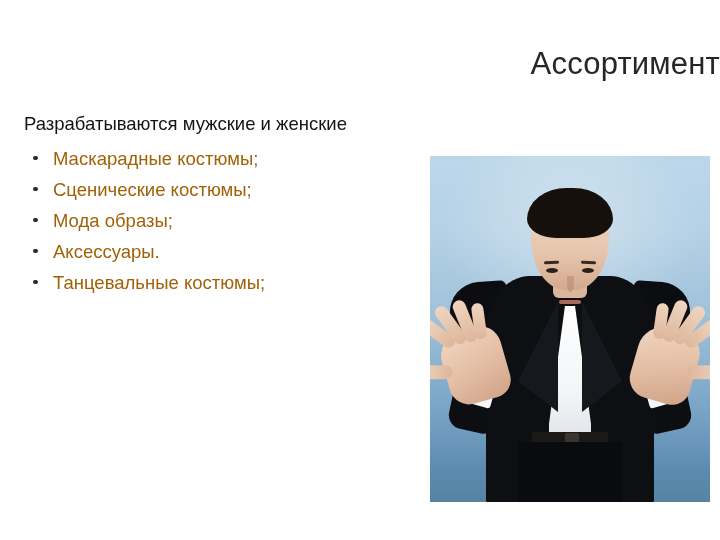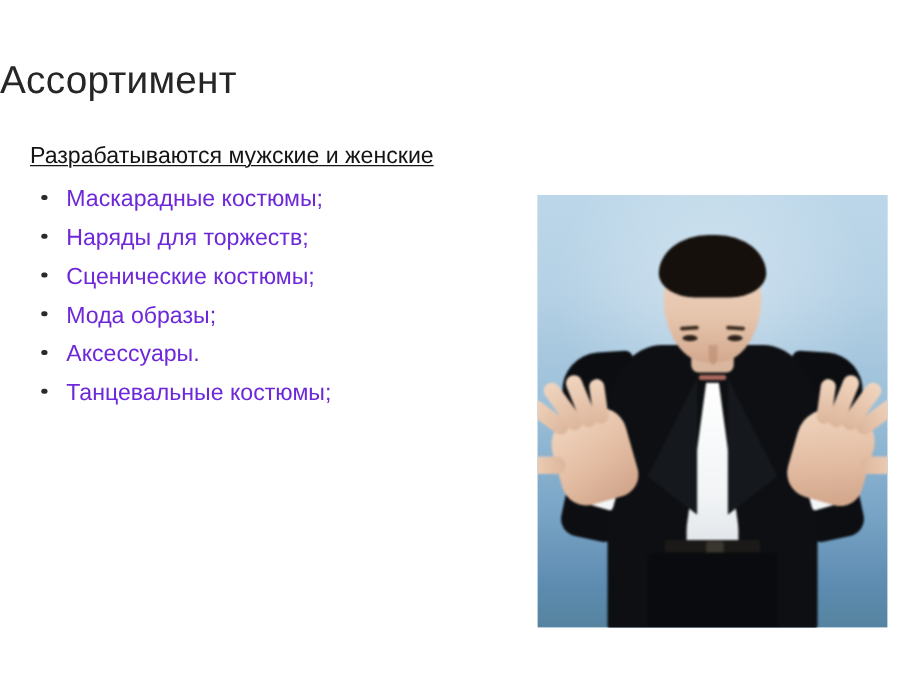--- a/index.html
+++ b/index.html
@@ -22,21 +22,21 @@
     inset: 0;
     background: #ffffff;
   }
 
   
   .slide-title {
     position: absolute;
     top: 46px;
     left: 0;
     width: 720px;
-    text-align: left;
+    text-align: right;
     font-size: 31px;
     font-weight: 400;
     line-height: 36px;
     letter-spacing: 0.2px;
     color: #262626;
     white-space: nowrap;
   }
 
   
   .body-col {
@@ -47,37 +47,36 @@
   }
 
   .intro {
     font-size: 18.5px;
     line-height: 28.5px;
     color: #141414;
     font-weight: 400;
   }
   .intro-line {
     display: block;
-    text-decoration: underline;
     text-underline-offset: 2px;
     text-decoration-thickness: 1.2px;
     white-space: nowrap;
   }
 
   .bullet-list {
     list-style: none;
     margin-top: 4px;
   }
 
   .bullet-item {
     position: relative;
     padding-left: 29px;
     font-size: 18.5px;
     line-height: 31px;
-    color: #6d28d9;
+    color: #a16207;
     font-weight: 400;
   }
 
   .bullet-item::before {
     content: "";
     position: absolute;
     left: 9px;
     top: 13px;
     width: 4.5px;
     height: 4.5px;
@@ -358,23 +357,20 @@
 
   <div class="body-col">
 
     <p class="intro">
       <span class="intro-line">Разрабатываются мужские и женские</span>
     </p>
 
     <ul class="bullet-list">
       <li class="bullet-item">
         <span>Маскарадные костюмы;</span>
-      </li>
-      <li class="bullet-item">
-        <span>Наряды для торжеств;</span>
       </li>
       <li class="bullet-item">
         <span>Сценические костюмы;</span>
       </li>
       <li class="bullet-item">
         <span>Мода образы;</span>
       </li>
       <li class="bullet-item">
         <span>Аксессуары.</span>
       </li>

